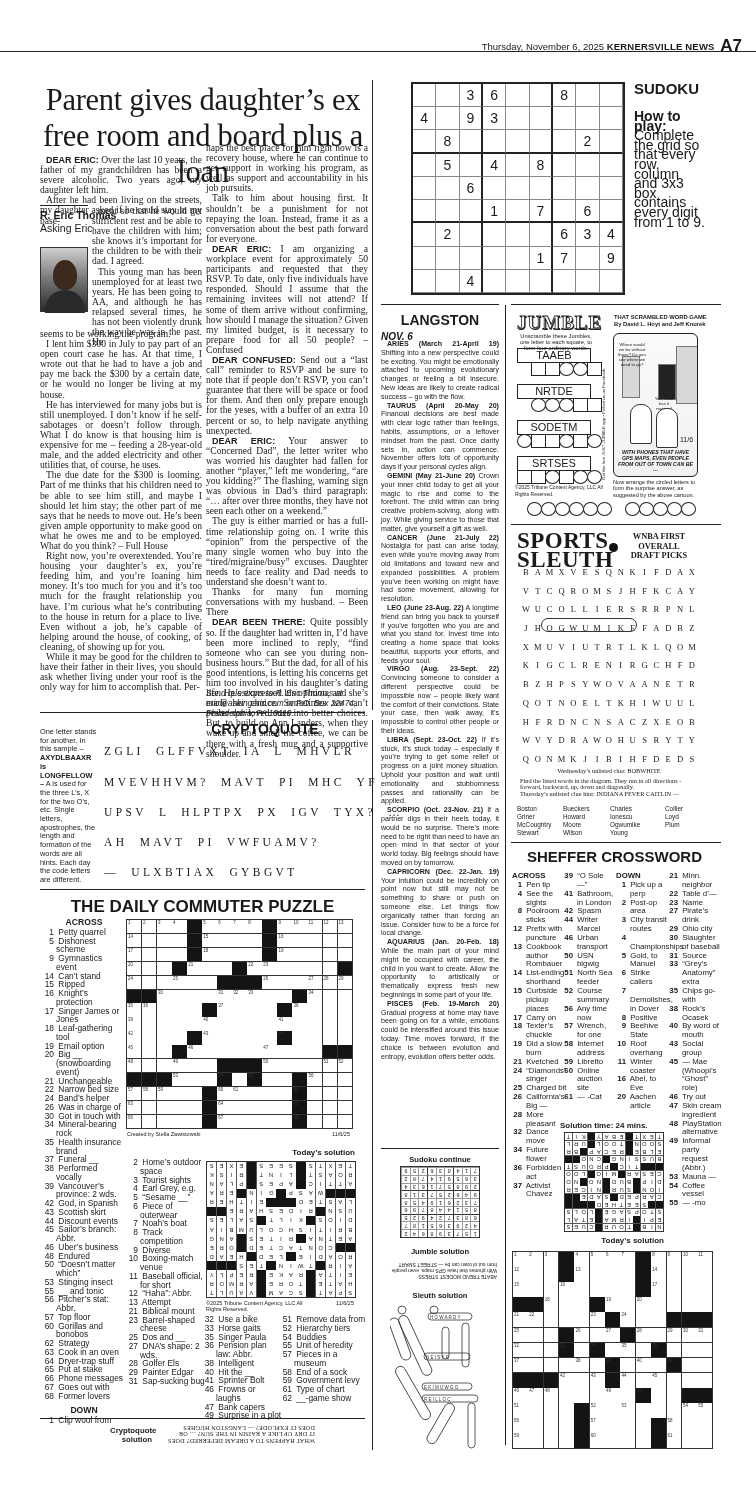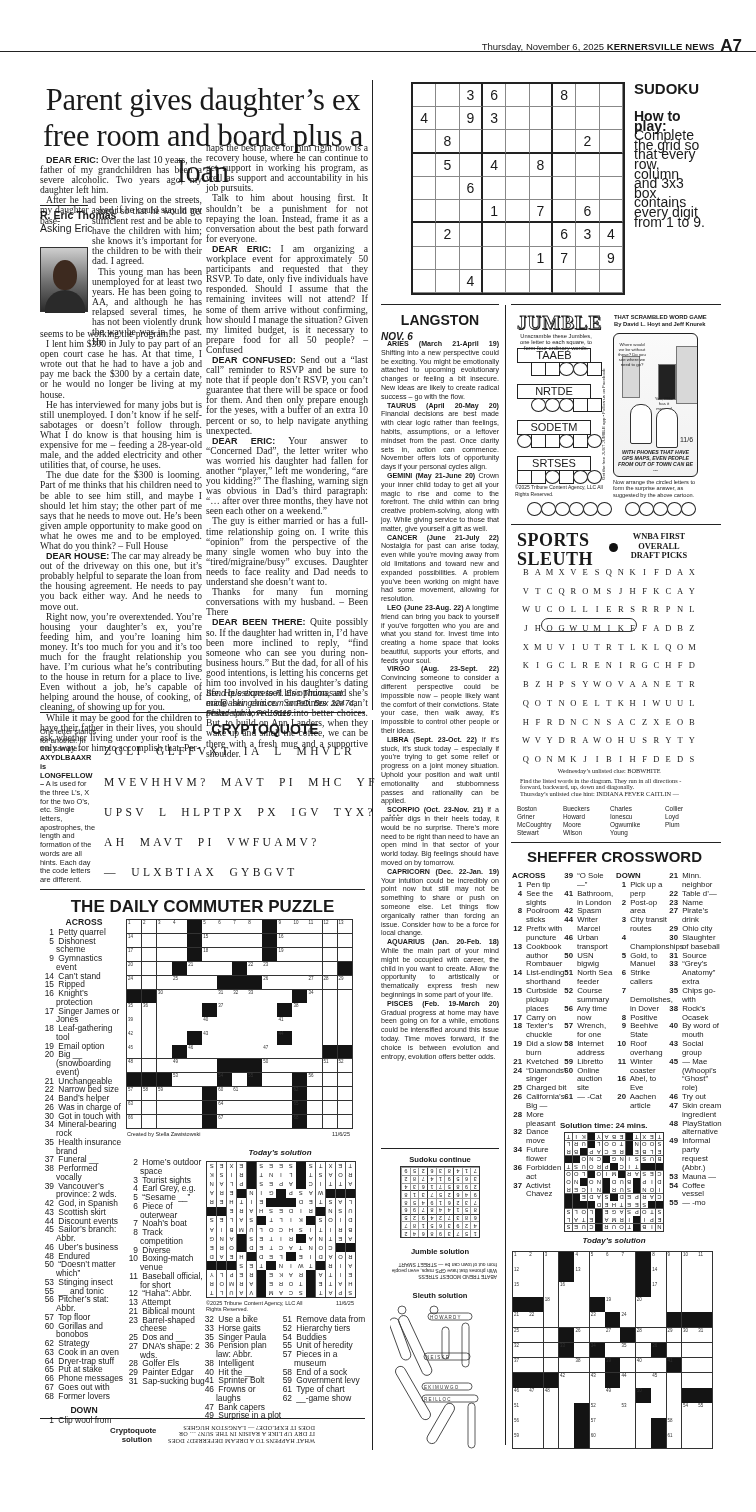--- a/index.html
+++ b/index.html
@@ -35,21 +35,21 @@
   .comm-title { left: 40px; top: 897px; width: 325px; text-align: center; font-family: "Liberation Sans", sans-serif; font-weight: bold; font-size: 17px; }
   .clues { font-family: "Liberation Sans", sans-serif; font-size: 8.4px; line-height: 8.75px; }
   .clues .hd { font-weight: bold; text-align: center; font-size: 8.6px; margin-bottom: 1px; }
   .clues .c { padding-left: 12px; text-indent: -12px; }
   .clues .c .n { display: inline-block; width: 12px; text-align: right; padding-right: 2px; text-indent: 0; }
   .grid { display: grid; border: 1px solid #333; background: #333; gap: 0.6px; }
   .grid .cell { background: #fff; position: relative; }
   .grid .cell.blk { background: #141414; }
   .grid .cell .num { position: absolute; left: 1px; top: 0px; font-family: "Liberation Sans", sans-serif; font-size: 4.5px; line-height: 5px; color: #333; }
   .credit { font-family: "Liberation Sans", sans-serif; font-size: 5.5px; }
-  .sol-title { font-family: "Liberation Sans", sans-serif; font-weight: bold; font-size: 8px; text-align: center; font-style: italic; }
+  .sol-title { font-family: "Liberation Sans", sans-serif; font-weight: bold; font-size: 8px; text-align: right; }
   .solgrid { display: grid; border: 1px solid #333; background: #555; gap: 0.5px; transform: rotate(180deg); }
   .solgrid .cell { background: #fff; font-family: "Liberation Sans", sans-serif; font-size: 5.8px; display: flex; align-items: center; justify-content: center; color: #222; }
   .solgrid .cell.blk { background: #141414; }
 
   
   .sudoku { left: 411px; top: 82px; width: 214px; height: 213px; border: 2px solid #222; display: grid; grid-template-columns: repeat(9, 1fr); grid-template-rows: repeat(9, 1fr); }
   .sudoku .sc { border-right: 1px solid #888; border-bottom: 1px solid #888; font-family: "Liberation Sans", sans-serif; font-size: 14px; display: flex; align-items: center; justify-content: center; }
   .sudoku .sc.br { border-right: 2px solid #222; }
   .sudoku .sc.bb { border-bottom: 2px solid #222; }
   .sudoku-title { left: 634px; top: 80px; font-family: "Liberation Sans", sans-serif; font-weight: bold; font-size: 15px; }
@@ -79,21 +79,21 @@
   .jboxes .b.o { border-radius: 50%; }
   .cartoon { left: 613px; top: 333px; width: 85px; height: 144px; border: 1.2px solid #222; border-radius: 6px; background: linear-gradient(#fafafa, #f1f1f1); overflow: hidden; }
   .cartoon .bld { position: absolute; background: #d8d8d8; border: 1px solid #777; }
   .cartoon .caption { position: absolute; left: 3px; bottom: 3px; width: 77px; font-family: "Liberation Sans", sans-serif; font-style: italic; font-size: 5.2px; line-height: 6px; text-align: center; font-weight: bold; }
   .cartoon .bubble { position: absolute; font-family: "Liberation Sans", sans-serif; font-size: 4.3px; line-height: 5px; text-align: center; }
   .jumble-copy { left: 515px; top: 484px; font-family: "Liberation Sans", sans-serif; font-size: 5px; line-height: 7px; }
   .jumble-arr { left: 613px; top: 479px; width: 90px; font-family: "Liberation Sans", sans-serif; font-size: 5.6px; line-height: 6.4px; }
   .jside { left: 601px; top: 340px; width: 8px; height: 140px; font-family: "Liberation Sans", sans-serif; font-size: 4.4px; writing-mode: vertical-rl; transform: rotate(180deg); white-space: nowrap; }
 
   
-  .sleuth-title { left: 517px; top: 531px; font-family: "Liberation Serif", serif; font-weight: bold; font-size: 18px; line-height: 19px; letter-spacing: 0.5px; }
+  .sleuth-title { left: 517px; top: 531px; font-family: "Liberation Serif", serif; font-weight: bold; font-size: 23px; line-height: 19px; letter-spacing: 0.5px; }
   .sleuth-dot { left: 609px; top: 543px; width: 9px; height: 9px; border-radius: 50%; background: #111; }
   .sleuth-sub { left: 624px; top: 532px; width: 70px; text-align: center; font-family: "Liberation Serif", serif; font-weight: bold; font-size: 8.4px; line-height: 9.7px; }
   .sleuth-grid { left: 520px; top: 567px; width: 178px; }
   .sleuth-grid .row { display: flex; justify-content: space-between; height: 18.7px; font-size: 8.5px; font-family: "Liberation Serif", serif; letter-spacing: 0; }
   .sleuth-grid .row span { width: 11.8px; text-align: center; }
   .sleuth-oval { left: 541px; top: 618px; width: 96px; height: 14px; border: 1px solid #333; border-radius: 8px; }
   .sleuth-foot { left: 520px; top: 768px; width: 178px; font-family: "Liberation Serif", serif; font-size: 6.3px; line-height: 6.5px; }
   .sleuth-words { left: 517px; top: 805px; width: 190px; display: grid; grid-template-columns: 46px 47px 55px 40px; font-family: "Liberation Sans", sans-serif; font-size: 6.4px; line-height: 8px; }
 
   
@@ -134,21 +134,20 @@
   </div>
 <div class="abs art-col" style="left:92px; top:206px; width:110px;" id="col1wrap">
     <p>ment so that he would get sufficient rest and be able to have the children with him; she knows it’s important for the children to be with their dad. I agreed.</p>
     <p>This young man has been unemployed for at least two years. He has been going to AA, and although he has relapsed several times, he has not been violently drunk the way he was in the past. He</p>
   </div>
 <div class="abs art-col" style="left:40px; top:329px; width:162px;" id="col1bottom">
     <p style="text-indent: 0px;">seems to be working the program.</p>
     <p>I lent him $300 in July to pay part of an open court case he has. At that time, I wrote out that he had to have a job and pay me back the $300 by a certain date, or he would no longer be living at my house.</p>
     <p>He has interviewed for many jobs but is still unemployed. I don’t know if he self-sabotages or doesn’t follow through. What I do know is that housing him is expensive for me – feeding a 28-year-old male, and the added electricity and other utilities that, of course, he uses.</p>
     <p>The due date for the $300 is looming. Part of me thinks that his children need to be able to see him still, and maybe I should let him stay; the other part of me says that he needs to move out. He’s been given ample opportunity to make good on what he owes me and to be employed. What do you think? – Full House</p>
-    <p><span class="lead">DEAR HOUSE:</span> The car may already be out of the driveway on this one, but it’s probably helpful to separate the loan from the housing agreement. He needs to pay you back either way. And he needs to move out.</p>
     <p>Right now, you’re overextended. You’re housing your daughter’s ex, you’re feeding him, and you’re loaning him money. It’s too much for you and it’s too much for the fraught relationship you have. I’m curious what he’s contributing to the house in return for a place to live. Even without a job, he’s capable of helping around the house, of cooking, of cleaning, of showing up for you.</p>
     <p>While it may be good for the children to have their father in their lives, you should ask whether living under your roof is the only way for him to accomplish that. Per-</p>
   </div>
 <div class="abs art-col" style="left:206px; top:143px; width:162px;" id="col2">
     <p style="text-indent: 0px;">haps the best place for him right now is a recovery house, where he can continue to get support in working his program, as well as support and accountability in his job pursuits.</p>
     <p>Talk to him about housing first. It shouldn’t be a punishment for not repaying the loan. Instead, frame it as a conversation about the best path forward for everyone.</p>
     <p><span class="lead">DEAR ERIC:</span> I am organizing a workplace event for approximately 50 participants and requested that they RSVP. To date, only five individuals have responded. Should I assume that the remaining invitees will not attend? If some of them arrive without confirming, how should I manage the situation? Given my limited budget, is it necessary to prepare food for all 50 people? – Confused</p>
     <p><span class="lead">DEAR CONFUSED:</span> Send out a “last call” reminder to RSVP and be sure to note that if people don’t RSVP, you can’t guarantee that there will be space or food for them. And then only prepare enough for the yeses, with a buffer of an extra 10 percent or so, to help navigate anything unexpected.</p>
     <p><span class="lead">DEAR ERIC:</span> Your answer to “Concerned Dad”, the letter writer who was worried his daughter had fallen for another “player,” left me wondering, “are you kidding?” The flashing, warning sign was obvious in Dad’s third paragraph: “… after over three months, they have not seen each other on a weekend.”</p>
     <p>The guy is either married or has a full-time relationship going on. I write this “opinion” from the perspective of the many single women who buy into the “tired/migraine/busy” excuses. Daughter needs to face reality and Dad needs to understand she doesn’t want to.</p>

